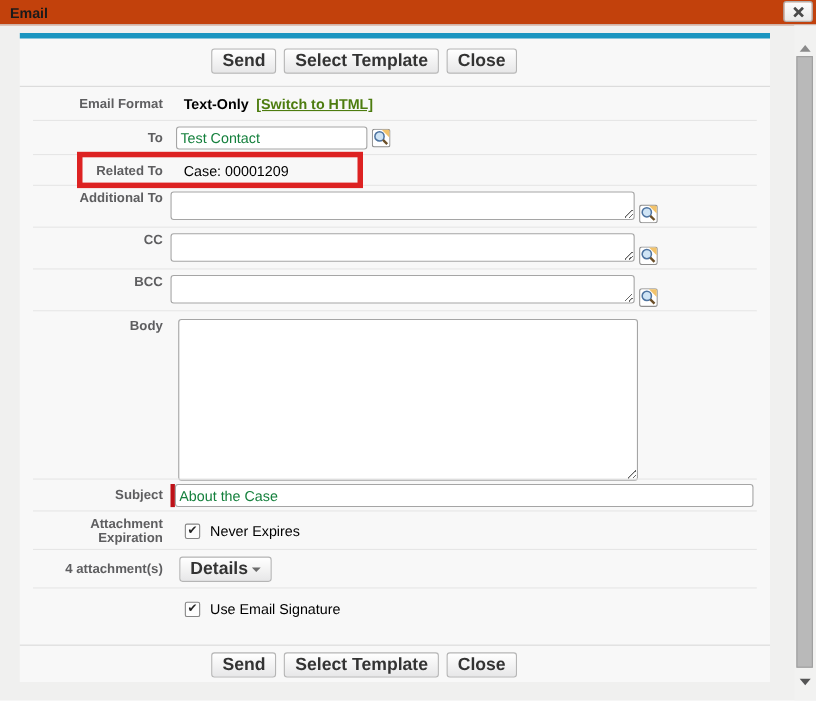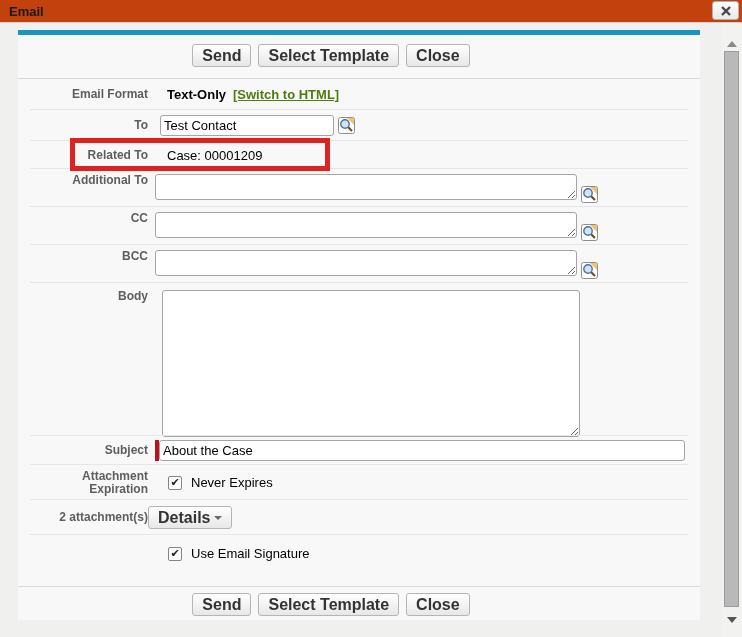--- a/index.html
+++ b/index.html
@@ -56,28 +56,28 @@
   .r-att      { height:35px; }
   .r-sig      { height:52px; align-items:flex-start; padding-top:11px; }
 
   .r-format .field  { margin-left:19px; gap:7px;justify-content:space-between; }
   .r-to .field      { margin-left:12px; }
   .r-related .field { margin-left:19px; }
   .r-multi .field   { margin-left:7px; align-items:flex-start; }
   .r-subject .field { margin-left:7px; }
   .r-body .field    { margin-left:14px; }
   .r-attexp .field  { margin-left:20px; gap:9px; }
-  .r-att .field     { }
+  .r-att .field     { margin-left:15px; }
   .r-sig .field     { margin-left:20px; gap:9px; }
 
   .bold-val { font-weight:bold; }
   .switch-link { font-weight:bold; color:#4d7c0f; text-decoration:underline; cursor:pointer; }
 
   input[type=text], textarea {
-    font-family:inherit; font-size:13px; color:#000000;
+    font-family:inherit; font-size:13px; color:#15803d;
     background:#ffffff; border:1px solid #a5a5a5; border-radius:3px; padding:1px 3px;
   }
   .to-input { width:174px; height:21px; }
   .multi-ta { width:422px; height:26px; resize:both; }
   .subject-input { width:526px; height:21px; border-radius:0 3px 3px 0; }
   .body-ta { width:418px; height:147px; resize:both; }
   .req-bar { width:4px; height:21px; background:#bd1218; }
 
   .lookup { width:17px; height:17px; margin-left:4px; cursor:pointer; flex-shrink:0; }
   .r-multi .lookup { margin-top:12px; }
@@ -210,21 +210,21 @@
     </div>
     <div class="field">
       <span class="checkbox">
         <span>✔</span>
       </span>
       <span>Never Expires</span>
     </div>
   </div>
 
   <div class="row r-att">
-    <div class="label">2 attachment(s)</div>
+    <div class="label">4 attachment(s)</div>
     <div class="field">
       <button class="btn details-btn">
         <span>Details</span>
         <span class="caret-down"></span>
       </button>
     </div>
   </div>
 
   <div class="row r-sig fullsep">
     <div class="label"></div>

